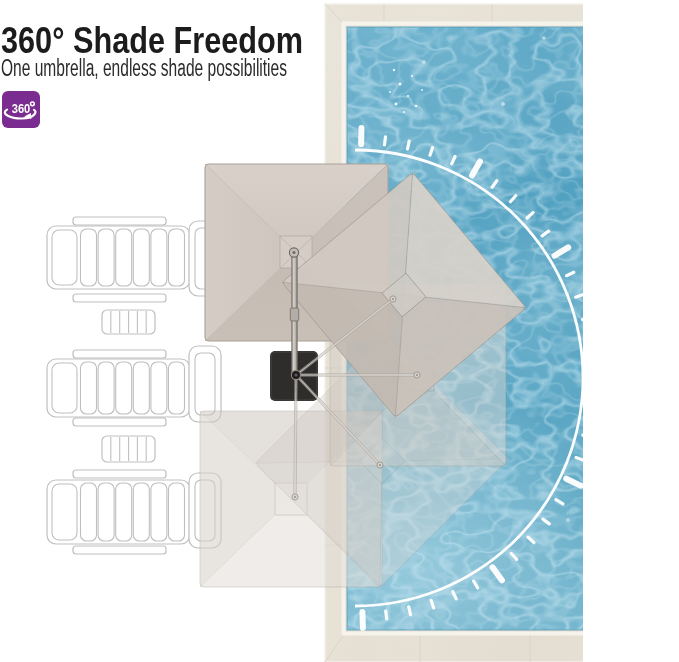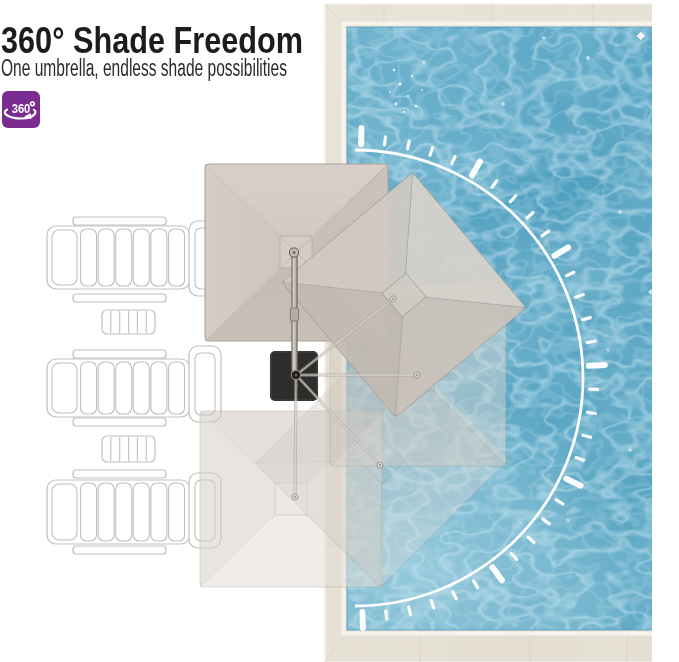--- a/index.html
+++ b/index.html
@@ -1,15 +1,15 @@
 <!DOCTYPE html>
 <html><head><meta charset="utf-8">
 <style>
 html,body{margin:0;padding:0;background:#fff}
-#stage{position:relative;width:652px;height:662px;background:#bef264;overflow:hidden;font-family:"Liberation Sans",sans-serif}
+#stage{position:relative;width:583px;height:662px;background:#bef264;overflow:hidden;font-family:"Liberation Sans",sans-serif}
 text{font-family:"Liberation Sans",sans-serif}
 </style></head><body>
 <div id="stage">
 <svg width="679" height="662" viewBox="0 0 679 662">
 <defs>
 <g id="gca">
 <path d="M-91,-88 L91,-88 L0,0 Z" fill="#d9d2ca"></path>
 <path d="M91,-88 L91,88 L0,0 Z" fill="#cbc2ba"></path>
 <path d="M91,88 L-91,88 L0,0 Z" fill="#c3bab2"></path>
 <path d="M-91,88 L-91,-88 L0,0 Z" fill="#d2cac2"></path>

